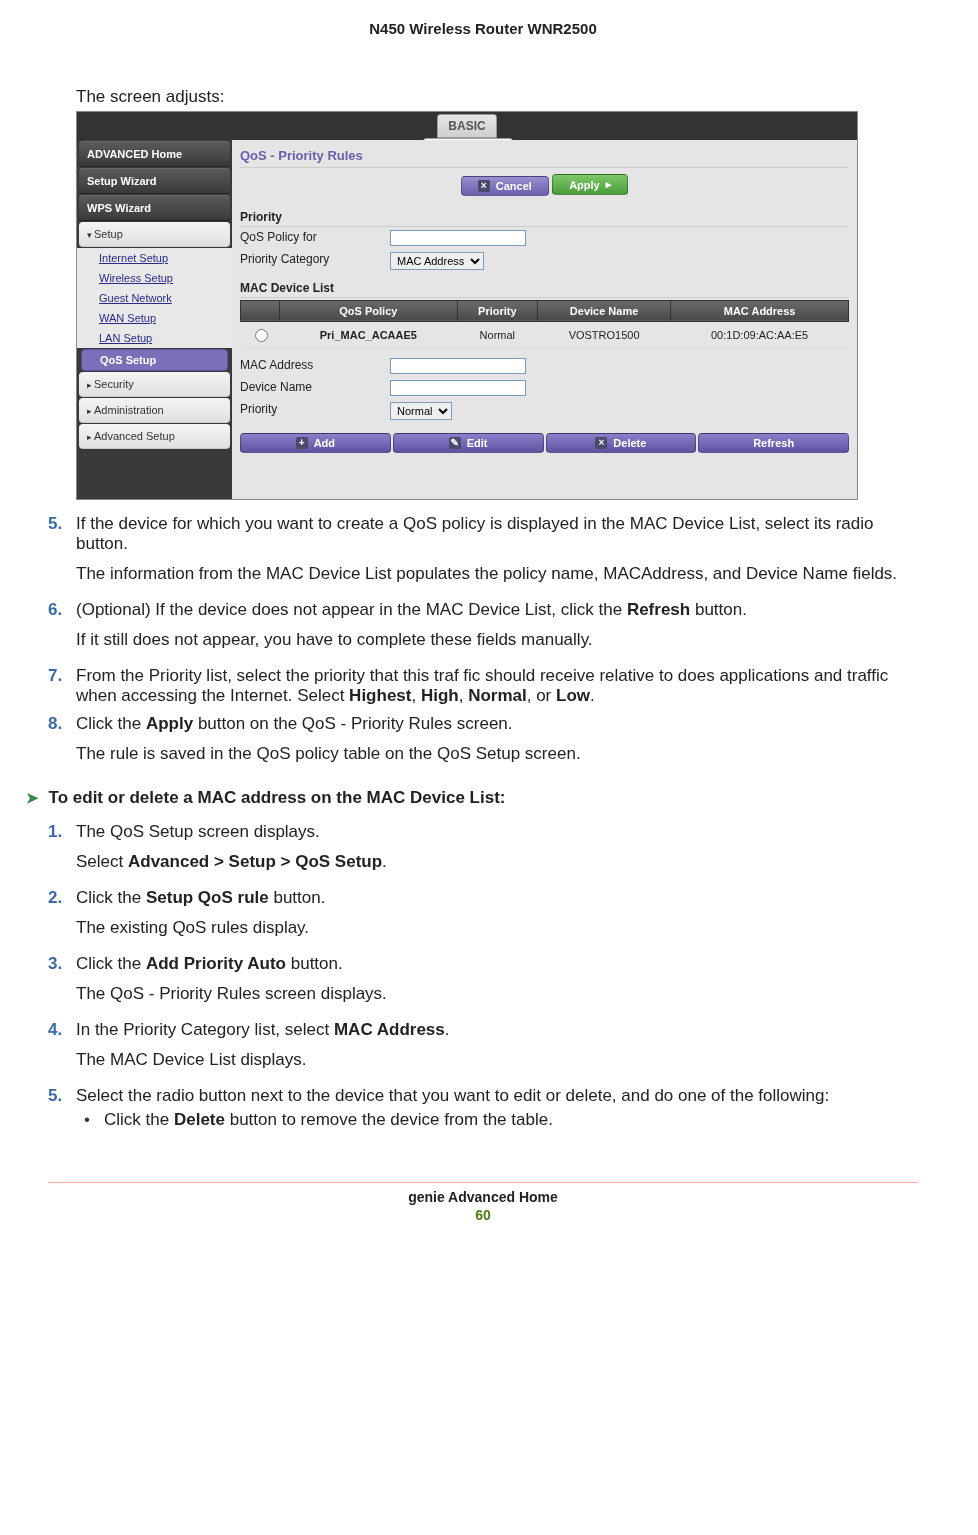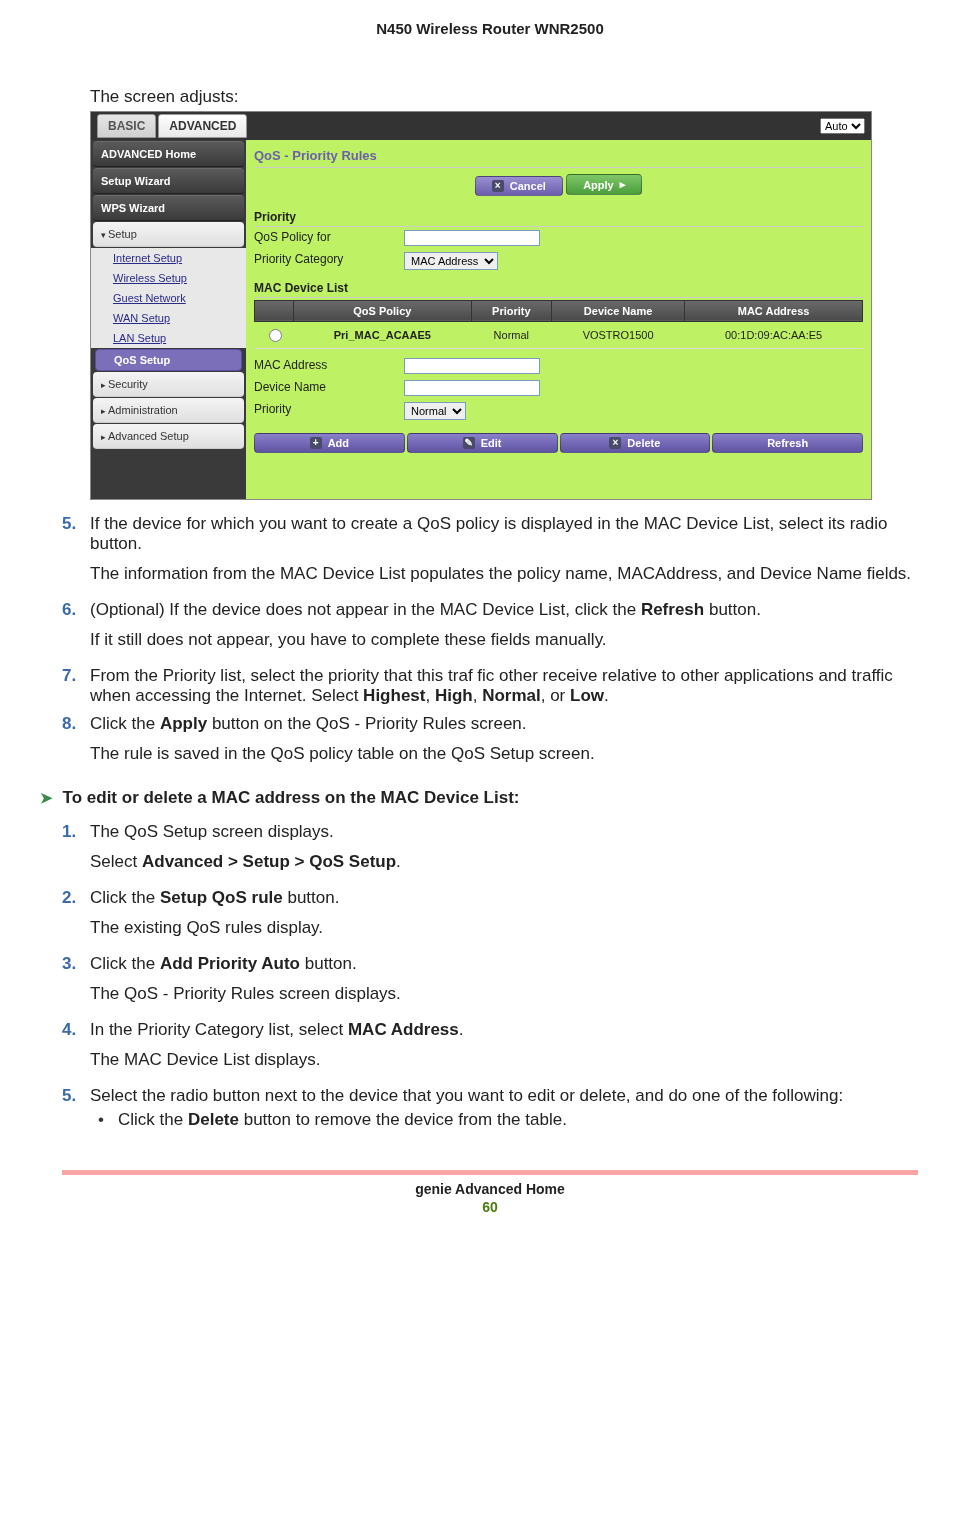--- a/index.html
+++ b/index.html
@@ -4,21 +4,21 @@
 <style>
   body {
     font-family: Arial, Helvetica, sans-serif;
     font-size: 17px;
     color: #222;
     margin: 0;
     background: #fff;
     width: 978px;
   }
   .page {
-    padding: 20px 60px 10px 62px;
+    padding: 20px 60px 10px 48px;
   }
   .doc-header {
     text-align: center;
     font-weight: bold;
     font-size: 15px;
     margin-bottom: 50px;
   }
   .lead-text {
     margin: 10px 0 4px 28px;
   }
@@ -28,20 +28,21 @@
     width: 780px;
     font-size: 12px;
     background: #fff;
   }
   .ss-top {
     display: flex;
     align-items: center;
     background: #333;
     padding: 2px 6px;
     height: 24px;
+    flex-direction: column;
   }
   .tab {
     padding: 4px 10px;
     font-size: 12px;
     font-weight: bold;
   }
   .tab-basic {
     background: linear-gradient(#e6e6e6,#cfcfcf);
     color: #555;
     border: 1px solid #999;
@@ -110,21 +111,21 @@
   .side-exp::before {
     content: "▸ ";
     font-size: 9px;
   }
   .side-exp.open::before {
     content: "▾ ";
   }
   .content {
     flex: 1;
     padding: 6px 8px;
-    background: #bef264;
+    background: #e5e5e5;
   }
   .panel-title {
     color: #6b5fae;
     font-weight: bold;
     font-size: 13px;
     border-bottom: 1px solid #ccc;
     padding: 2px 0 4px 0;
     margin-bottom: 4px;
   }
   .btn-row {
@@ -222,22 +223,22 @@
     color: #3a8a4a;
     font-size: 15px;
     margin-right: 10px;
   }
   .sub-bullet {
     display:flex;
     margin: 2px 0 0 8px;
   }
   .sub-bullet .dot { width: 20px; color:#333; }
   .footer {
-    border-top: 5px solid #fca5a5;
-    margin-top: 40px;
+    border-top: 1px solid #fca5a5;
+    margin-top: 52px;
     text-align: center;
     font-size: 14px;
     font-weight: bold;
     padding-top: 6px;
   }
   .page-num {
     color: #4d7c0f;
     font-weight: bold;
     display:block;
     margin-top:2px;
@@ -367,21 +368,21 @@
     <div class="step">
       <div class="step-num">6.</div>
       <div class="step-body">
         <p><span>(Optional) If the device does not appear in the MAC Device List, click the </span><b>Refresh</b><span> button.</span></p>
         <p>If it still does not appear, you have to complete these fields manually.</p>
       </div>
     </div>
     <div class="step">
       <div class="step-num">7.</div>
       <div class="step-body">
-        <p style="margin-bottom:2px"><span>From the Priority list, select the priority that this traf fic other receive relative to other applications and traffic when accessing the Internet. Select </span><b>Highest</b><span>, </span><b>High</b><span>, </span><b>Normal</b><span>, or </span><b>Low</b><span>.</span></p>
+        <p style="margin-bottom:2px"><span>From the Priority list, select the priority that this traf fic should receive relative to does applications and traffic when accessing the Internet. Select </span><b>Highest</b><span>, </span><b>High</b><span>, </span><b>Normal</b><span>, or </span><b>Low</b><span>.</span></p>
       </div>
     </div>
     <div class="step">
       <div class="step-num">8.</div>
       <div class="step-body">
         <p><span>Click the </span><b>Apply</b><span> button on the QoS - Priority Rules screen.</span></p>
         <p>The rule is saved in the QoS policy table on the QoS Setup screen.</p>
       </div>
     </div>
   </div>

